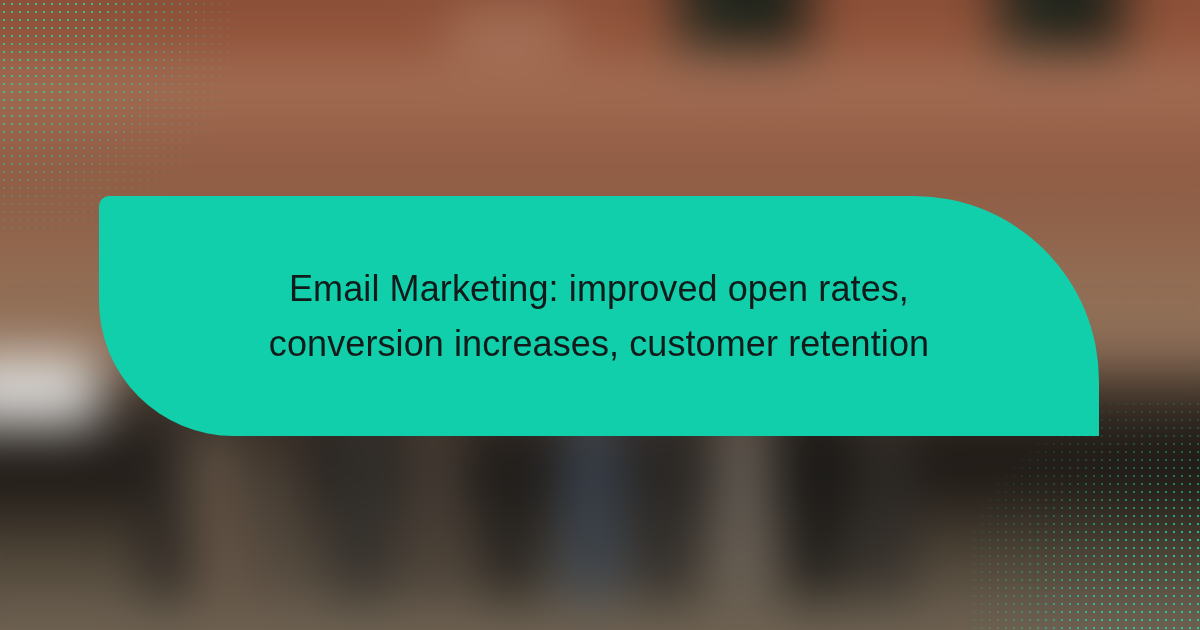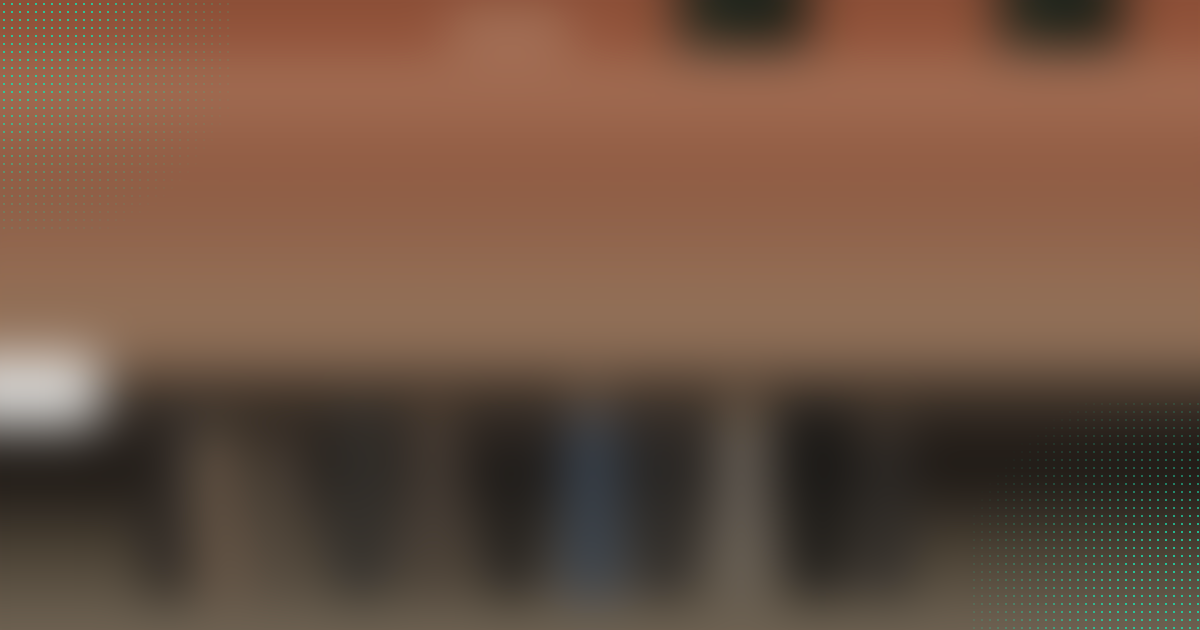--- a/index.html
+++ b/index.html
@@ -249,14 +249,18 @@
             <div class="head" style="width: 28px; height: 28px; top: 0px; background: rgb(92, 74, 60);"></div>
             <div class="body" style="width: 46px; height: 168px; background: rgb(46, 43, 40);"></div>
           </div>
         </div>
     </div>
   </div>
 
   <div class="dots tl"></div>
   <div class="dots br"></div>
 
+  <div class="teal-card" style="left: 99px; top: 196px; width: 1000px; height: 240px; background: rgb(18, 207, 171); border-radius: 10px 185px 0px 135px;">
+    <div class="teal-text" style="color: rgb(17, 27, 25); font-size: 36px; line-height: 55px;">Email Marketing: improved open rates,
+conversion increases, customer retention</div>
+  </div>
 
 </div>
 
 </body></html>

